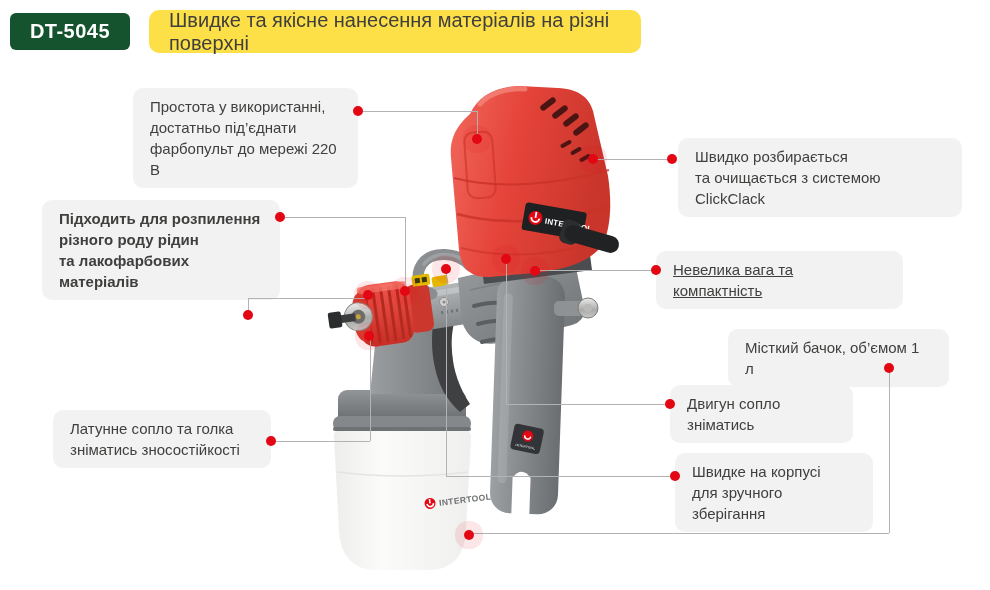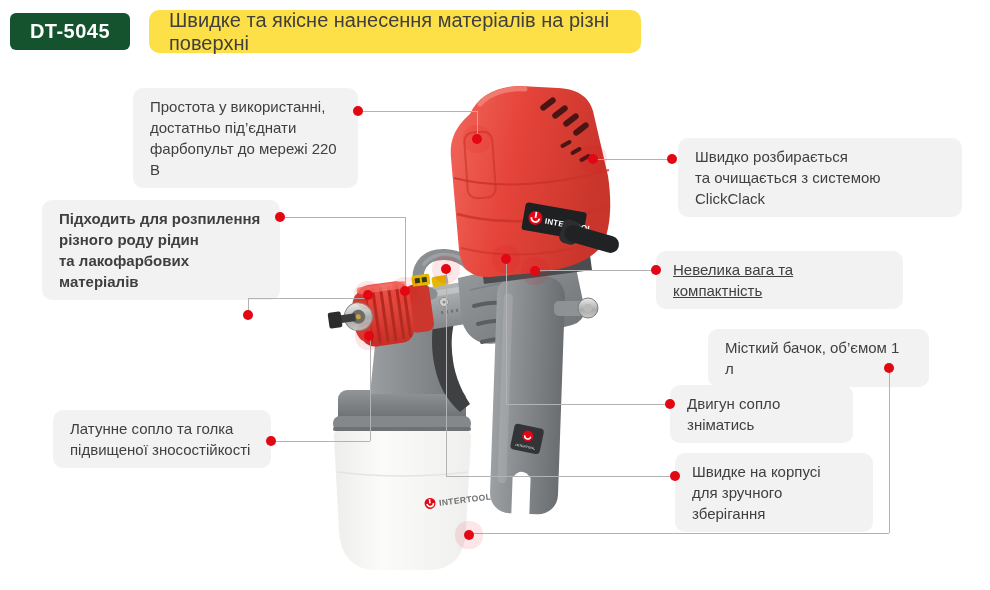--- a/index.html
+++ b/index.html
@@ -189,25 +189,25 @@
     <circle cx="124" cy="222" r="1.5" fill="#8a8a88"></circle>
   </svg>
 
   <div class="callout" style="left:133px;top:88px;width:225px;">Простота у використанні,
 достатньо під’єднати
 фарбопульт до мережі 220 В</div>
   <div class="callout" style="left:42px;top:200px;width:238px;font-weight:bold;">Підходить для розпилення
 різного роду рідин
 та лакофарбових матеріалів</div>
   <div class="callout" style="left:53px;top:410px;width:218px;">Латунне сопло та голка
-підвищеної зносостійкості</div>
+зніматись зносостійкості</div>
   <div class="callout" style="left:678px;top:138px;width:284px;">Швидко розбирається
 та очищається з системою ClickClack</div>
   <div class="callout" style="left:656px;top:251px;width:247px;text-decoration:underline;">Невелика вага та компактність</div>
-  <div class="callout" style="left:708px;top:329px;width:221px;">Місткий бачок, об’ємом 1 л</div>
+  <div class="callout" style="left:728px;top:329px;width:221px;">Місткий бачок, об’ємом 1 л</div>
   <div class="callout" style="left:670px;top:385px;width:183px;">Двигун сопло зніматись</div>
   <div class="callout" style="left:675px;top:453px;width:198px;">Швидке на корпусі
 для зручного зберігання</div>
 
   <div class="hline" style="left:358px;top:111px;width:119px;"></div>
   <div class="vline" style="left:477px;top:111px;height:28px;"></div>
   <div class="hline" style="left:280px;top:217px;width:125px;"></div>
   <div class="vline" style="left:405px;top:217px;height:74px;"></div>
   <div class="vline" style="left:248px;top:298px;height:17px;"></div>
   <div class="hline" style="left:248px;top:298px;width:120px;"></div>

